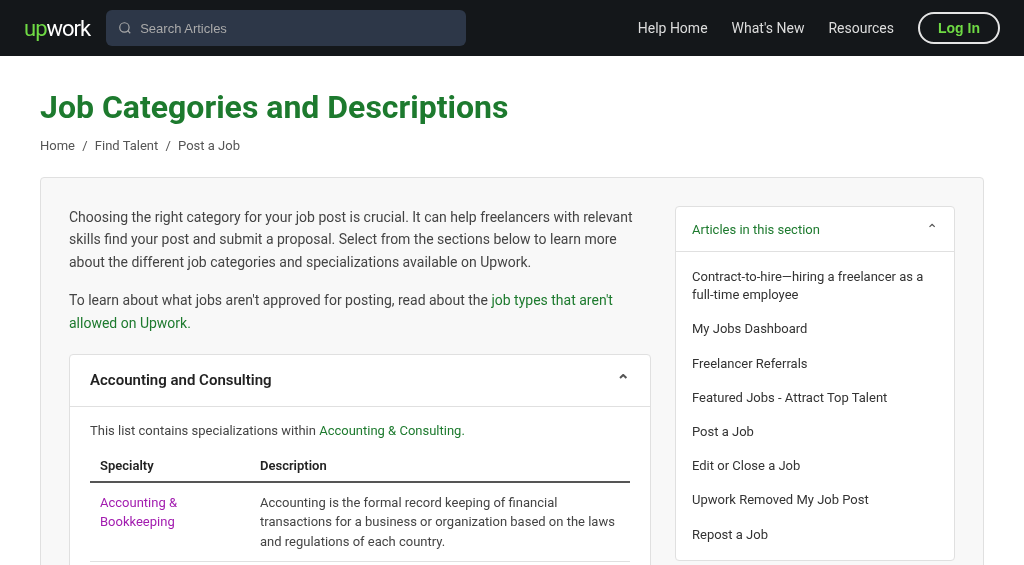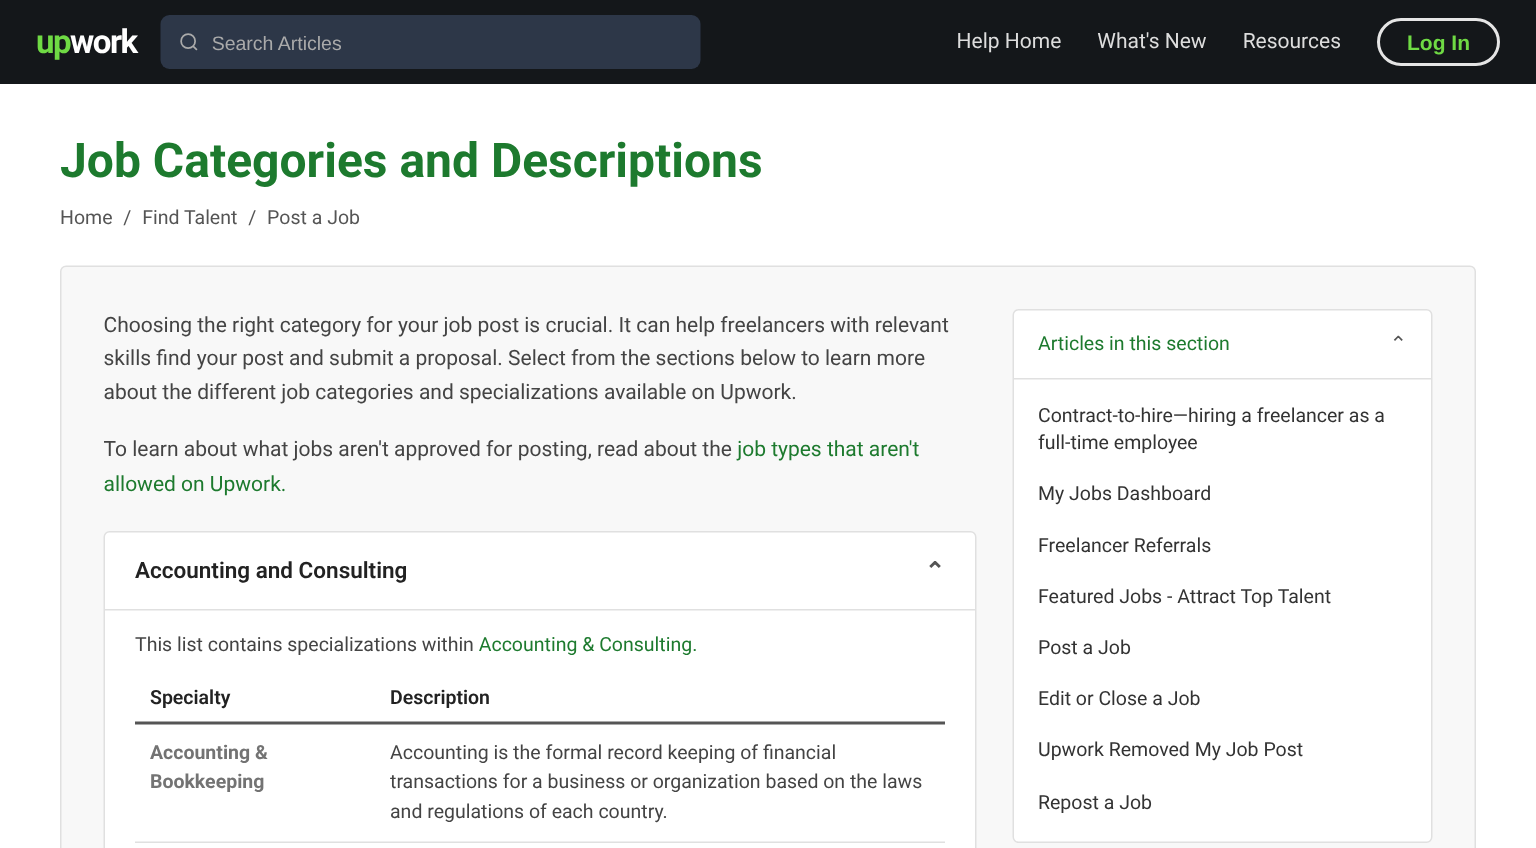--- a/index.html
+++ b/index.html
@@ -10,21 +10,21 @@
       background: #14171a;
       display: flex;
       align-items: center;
       padding: 0 24px;
       height: 56px;
       gap: 16px;
     }
     .logo {
       color: #fff;
       font-size: 22px;
-      font-weight: bold;
+      font-weight: normal;
       letter-spacing: -1px;
     }
     .logo span { color: #6fda44; }
     .search-bar {
       flex: 1;
       max-width: 360px;
       background: #2d3748;
       border-radius: 6px;
       display: flex;
       align-items: center;
@@ -162,21 +162,21 @@
     }
     tbody tr:last-child {
       border-bottom: none;
     }
     td {
       padding: 10px 10px;
       vertical-align: top;
       color: #444;
       line-height: 1.5;
     }
-    td:first-child { width: 160px; font-weight: 700; color: #737373; }
+    td:first-child { width: 160px; font-weight: 400; color: #a21caf; }
 
     
     .right-sidebar {
       width: 280px;
       flex-shrink: 0;
     }
     .sidebar-section {
       background: #fff;
       border: 1px solid #e0e0e0;
       border-radius: 4px;

